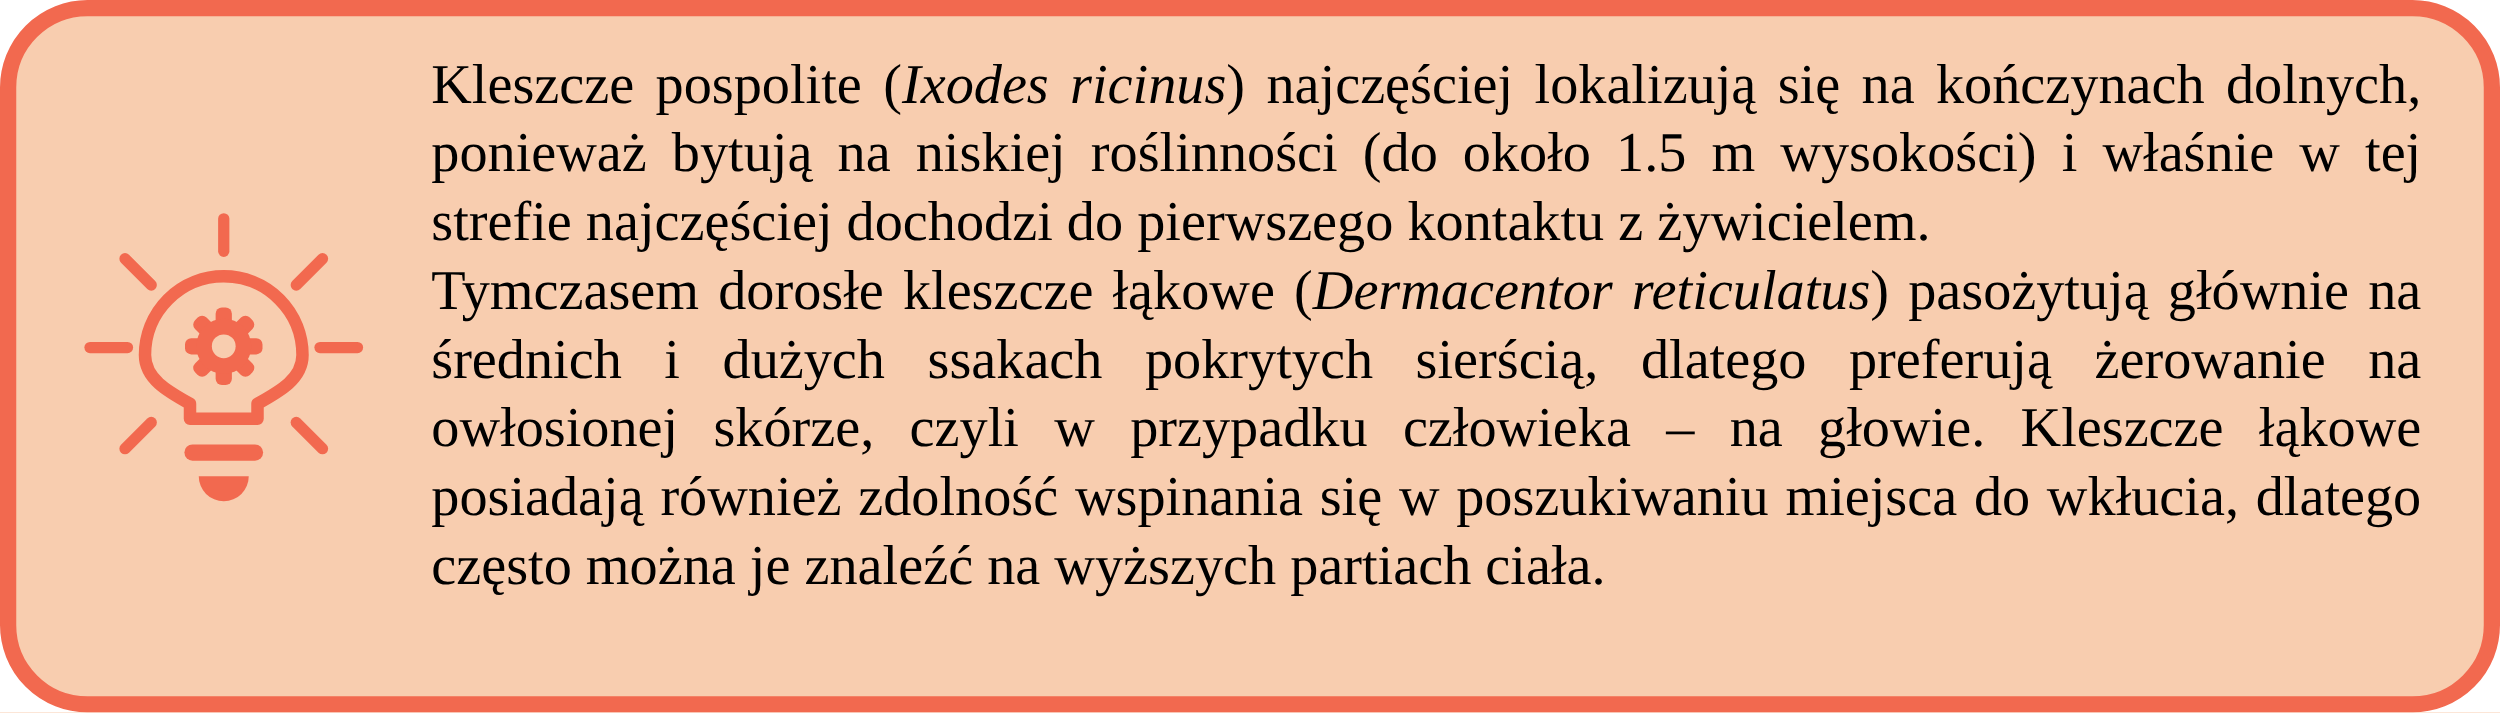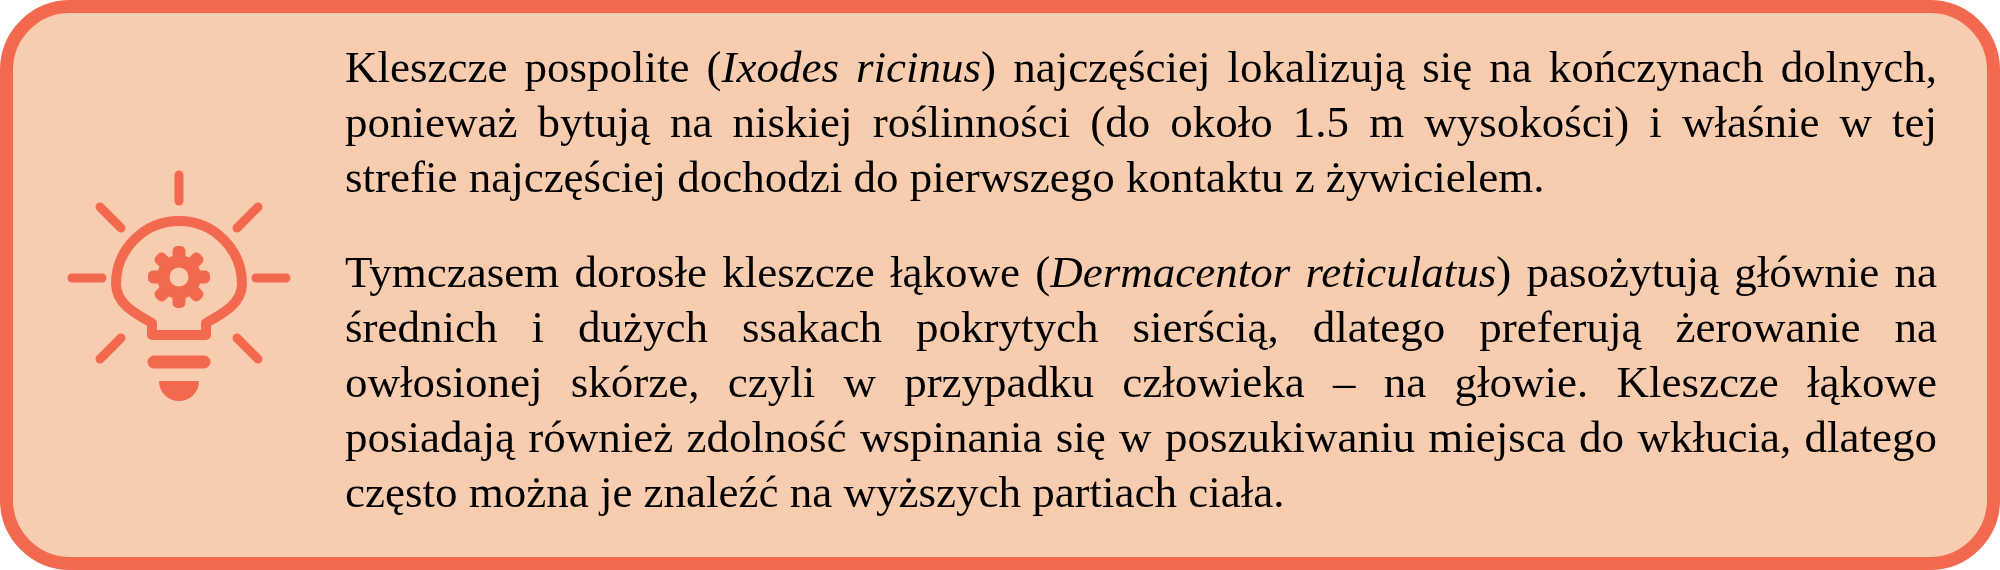--- a/index.html
+++ b/index.html
@@ -34,21 +34,21 @@
   .icon-col svg { color: var(--coral); display: block; }
   .text-col {
     flex: 1 1 auto;
     padding: 27px 50px 0 0;
     font-size: 45px;
     line-height: 55px;
     color: var(--text);
     text-align: justify;
   }
   .text-col p { margin: 0; }
-  .text-col p.first { margin-bottom: 40px; }
+  .text-col p.first { }
   .text-col em { font-style: italic; }
 </style>
 </head>
 <body>
 
 <div class="callout">
   <div class="icon-col">
     <svg width="230" height="240" viewBox="0 0 230 240" xmlns="http://www.w3.org/2000/svg" aria-hidden="true">
       <g stroke="currentColor" stroke-width="9" stroke-linecap="round" fill="none">
         <line x1="115" y1="10" x2="115" y2="36"></line>

